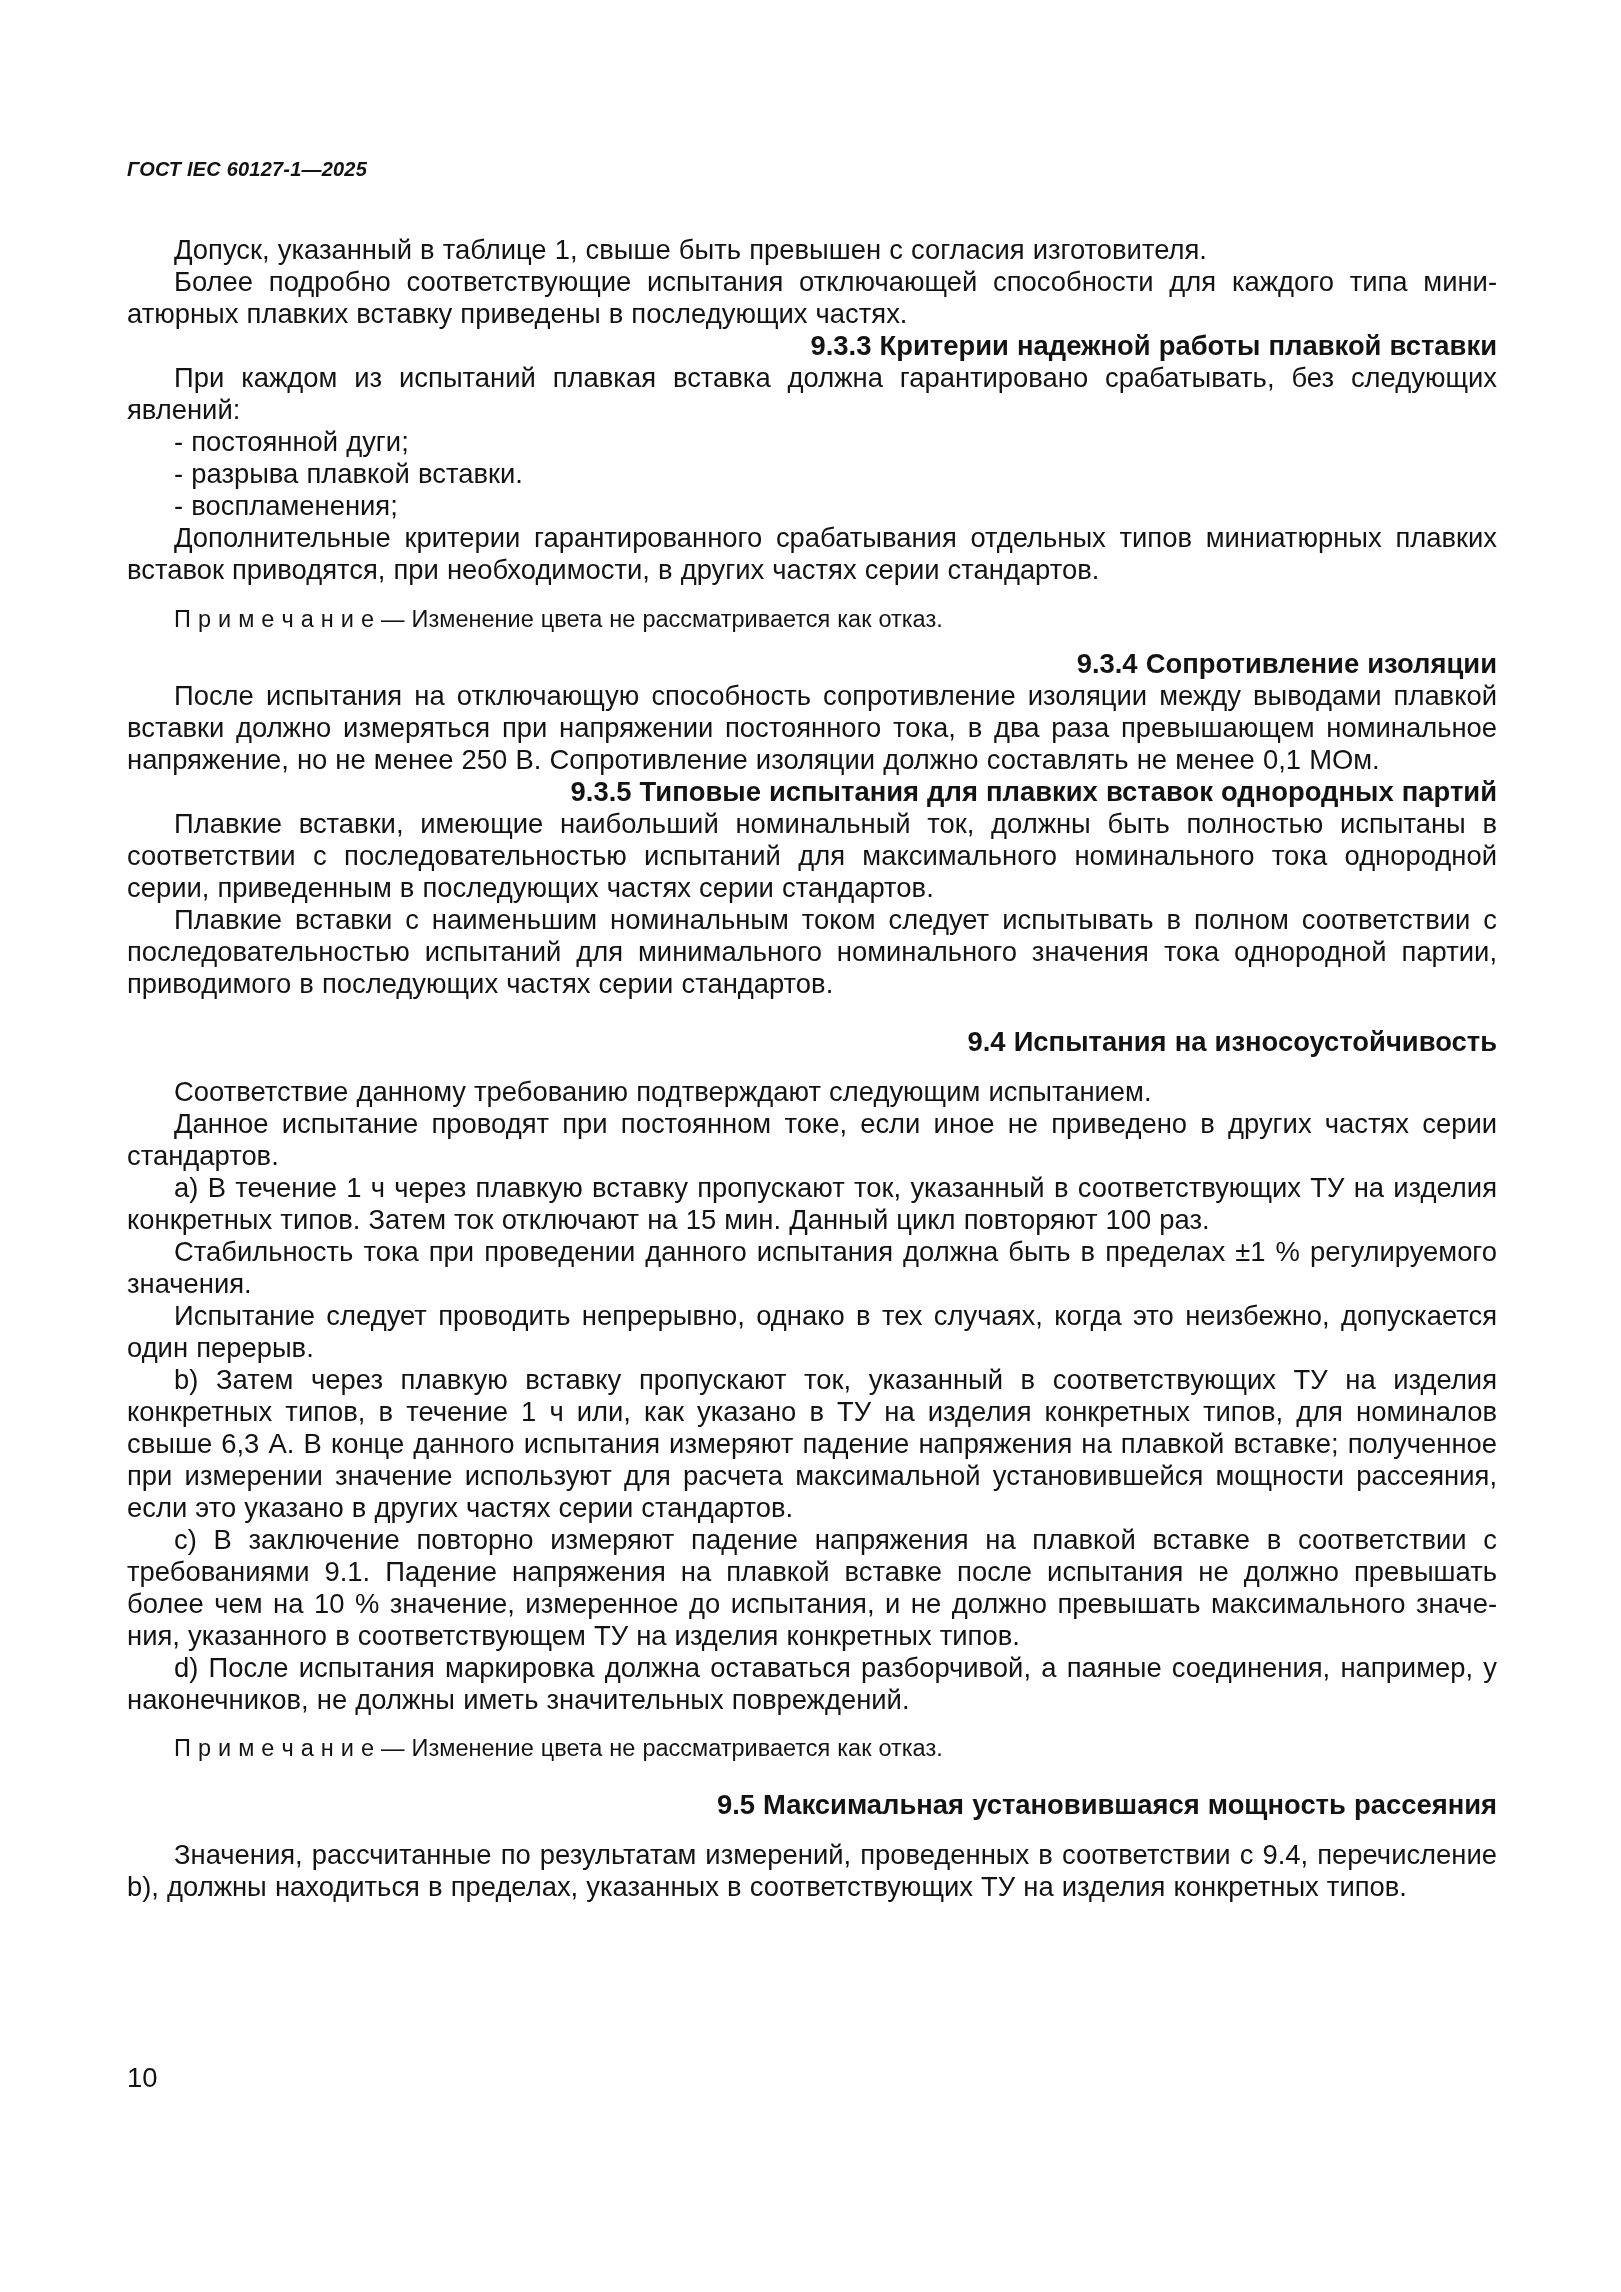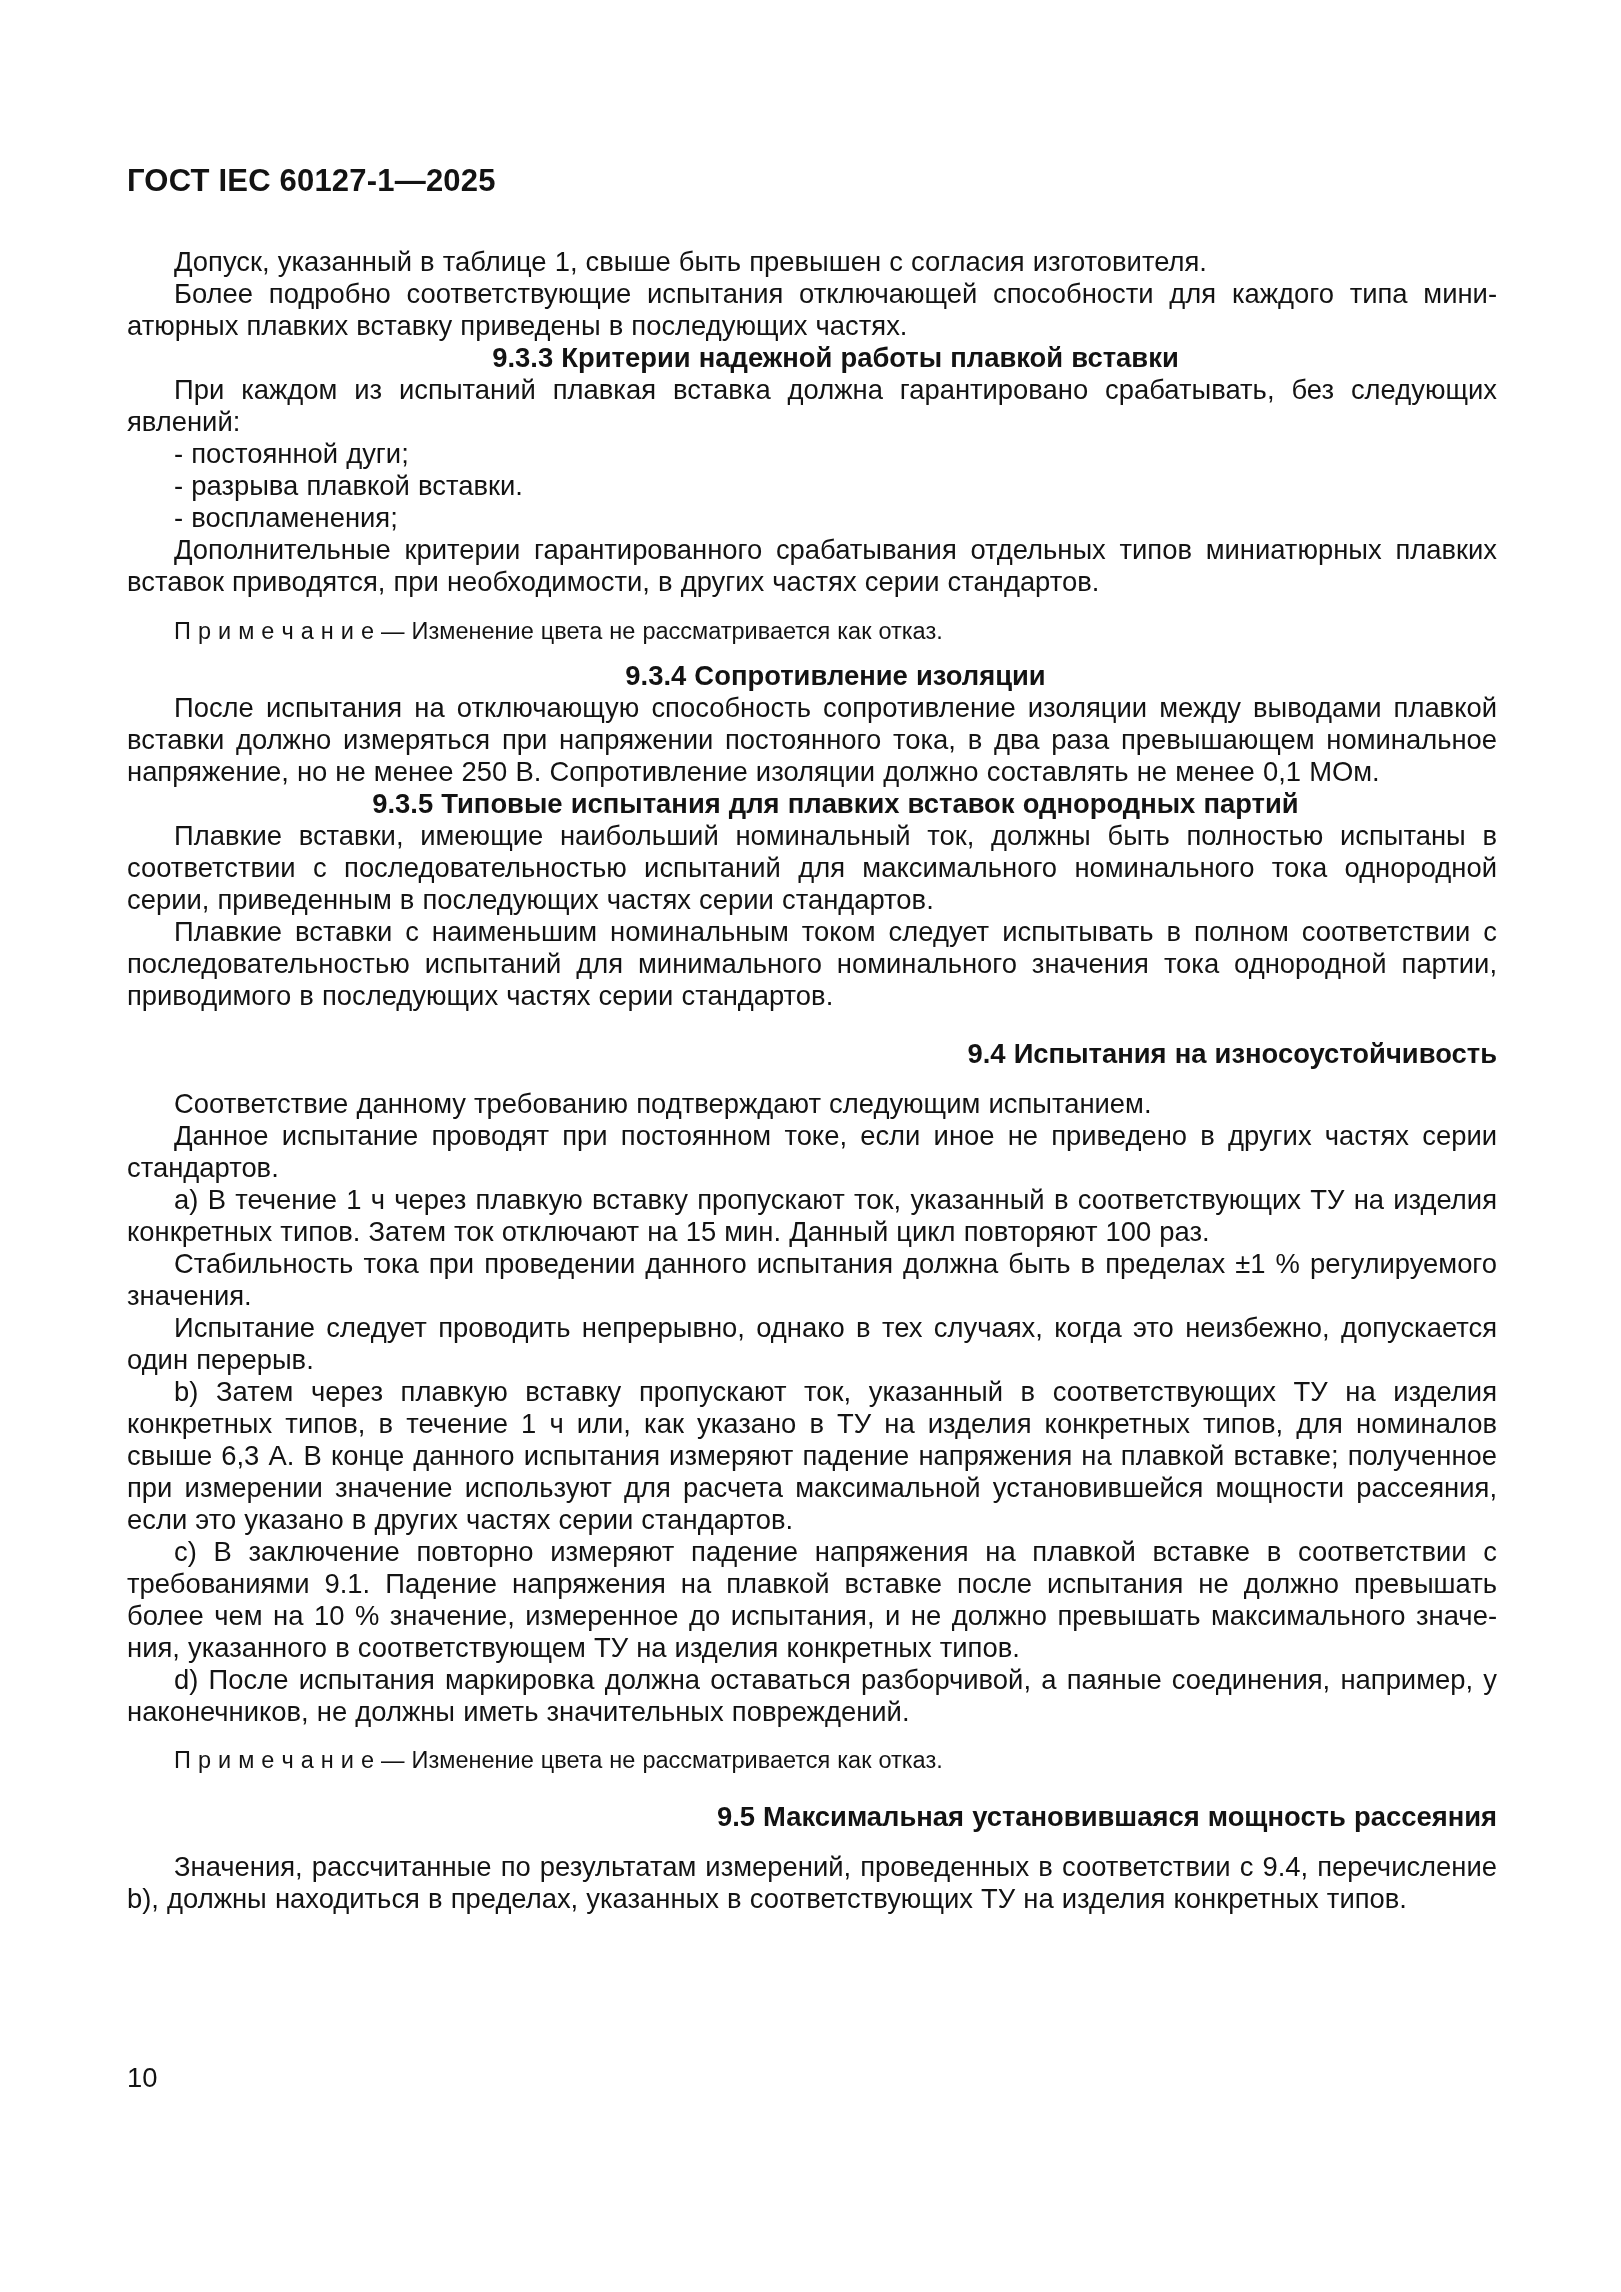--- a/index.html
+++ b/index.html
@@ -12,36 +12,37 @@
     color: #131313;
     overflow: hidden;
   }
   .content {
     position: absolute;
     left: 127px;
     top: 149px;
     width: 1370px;
   }
   .doc-header {
-    font-size: 31px;
+    font-size: 20px;
     line-height: 32px;
     font-weight: 700;
-    margin: 16px 0 49px 0;
+    margin: 4px 0 49px 0;
     letter-spacing: 0.2px;
+    font-style: italic;
   }
   .content p {
     margin: 0;
     font-size: 27.4px;
     line-height: 32px;
     text-align: justify;
     text-indent: 47px;
     word-spacing: 0.5px;
   }
   .content p.list { text-align: left; }
-  .content p.heading { font-weight: 700; text-align: center; }
+  .content p.heading { font-weight: 700; text-align: right; }
   .content p.heading-spaced {
     font-weight: 700;
     text-align: right;
     margin: 26.5px 0 17.6px 0;
   }
   .content p.note {
     font-size: 23.5px;
     line-height: 27.4px;
     margin: 19.6px 0 14.7px 0;
     text-align: left;

